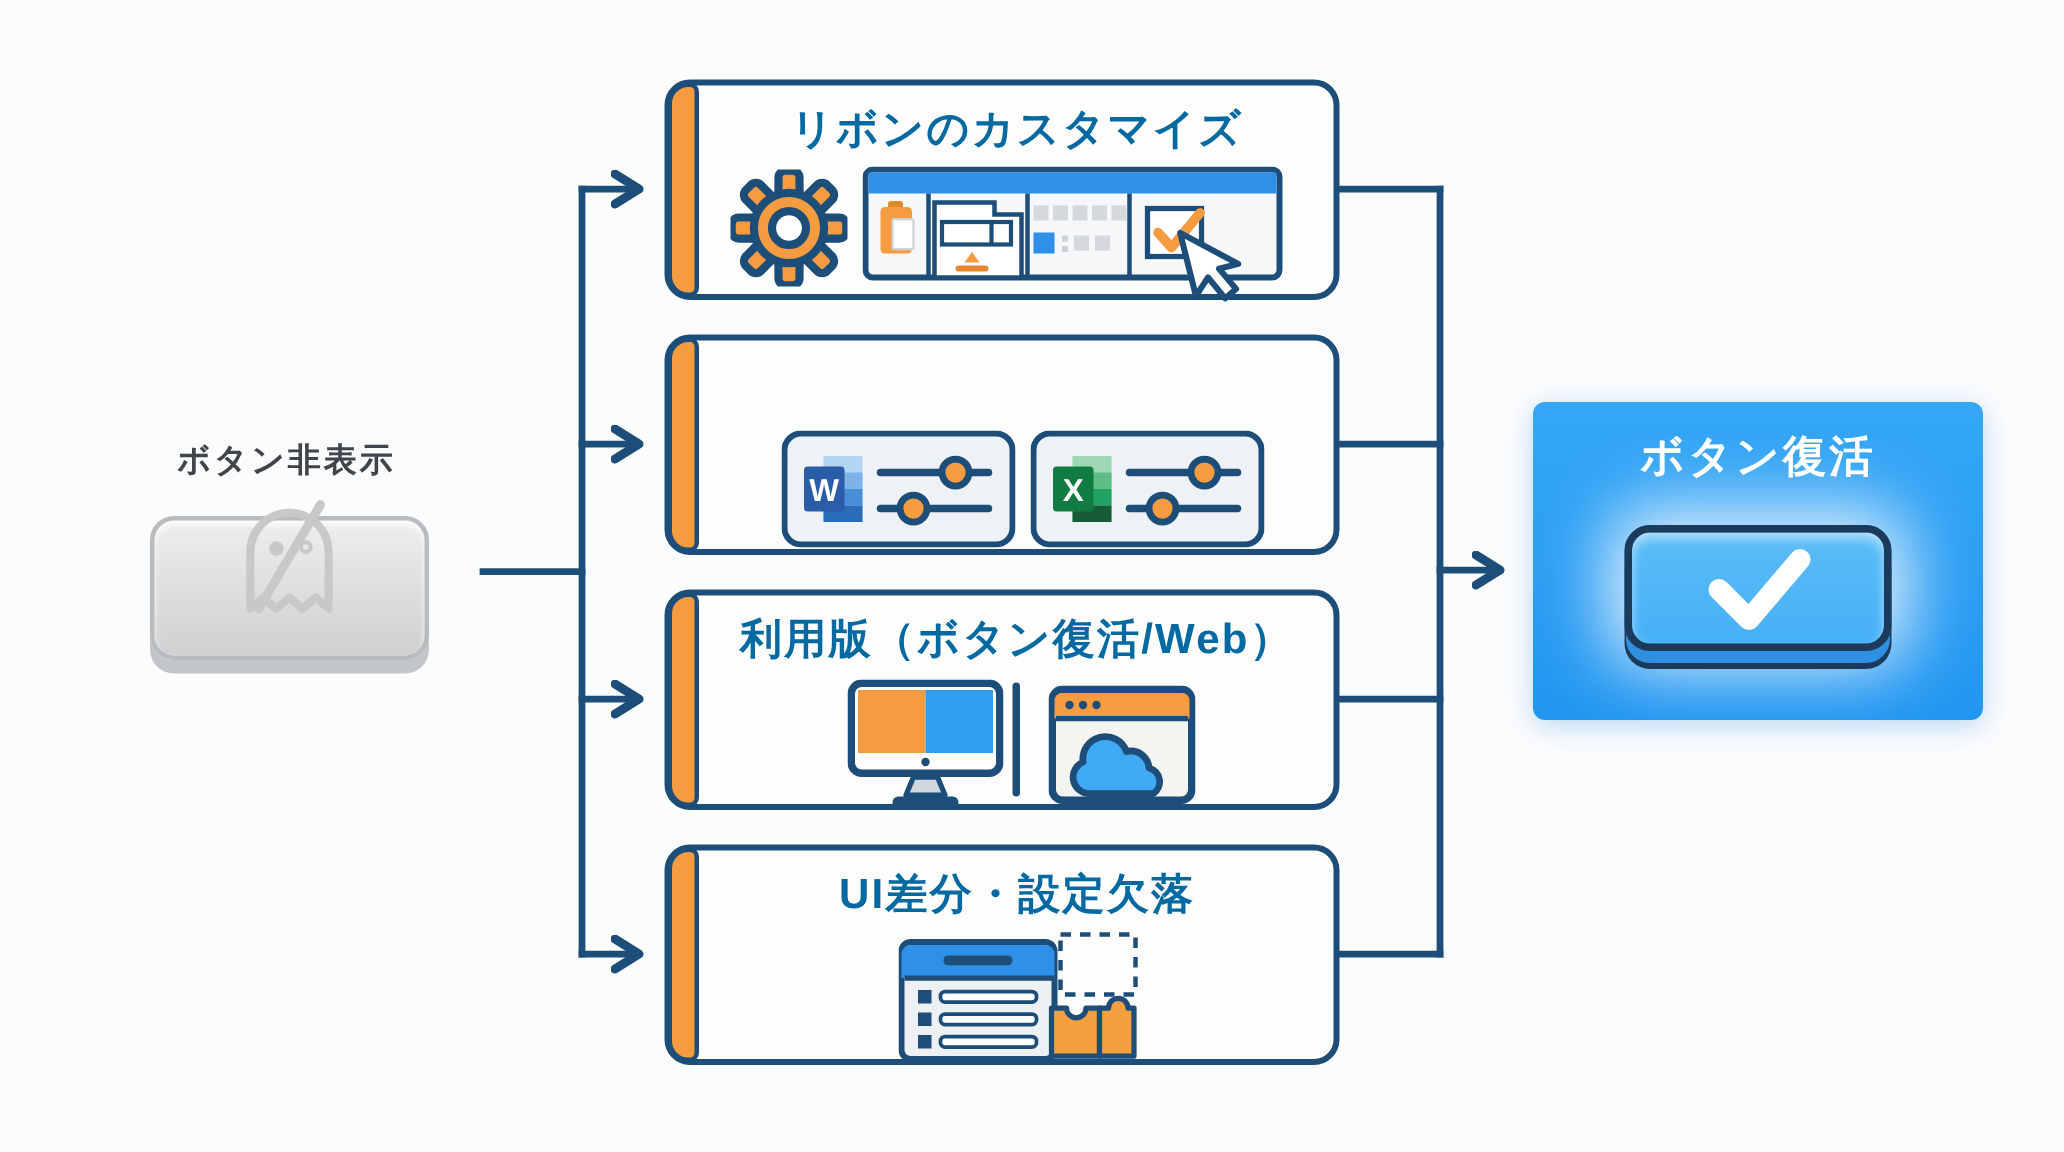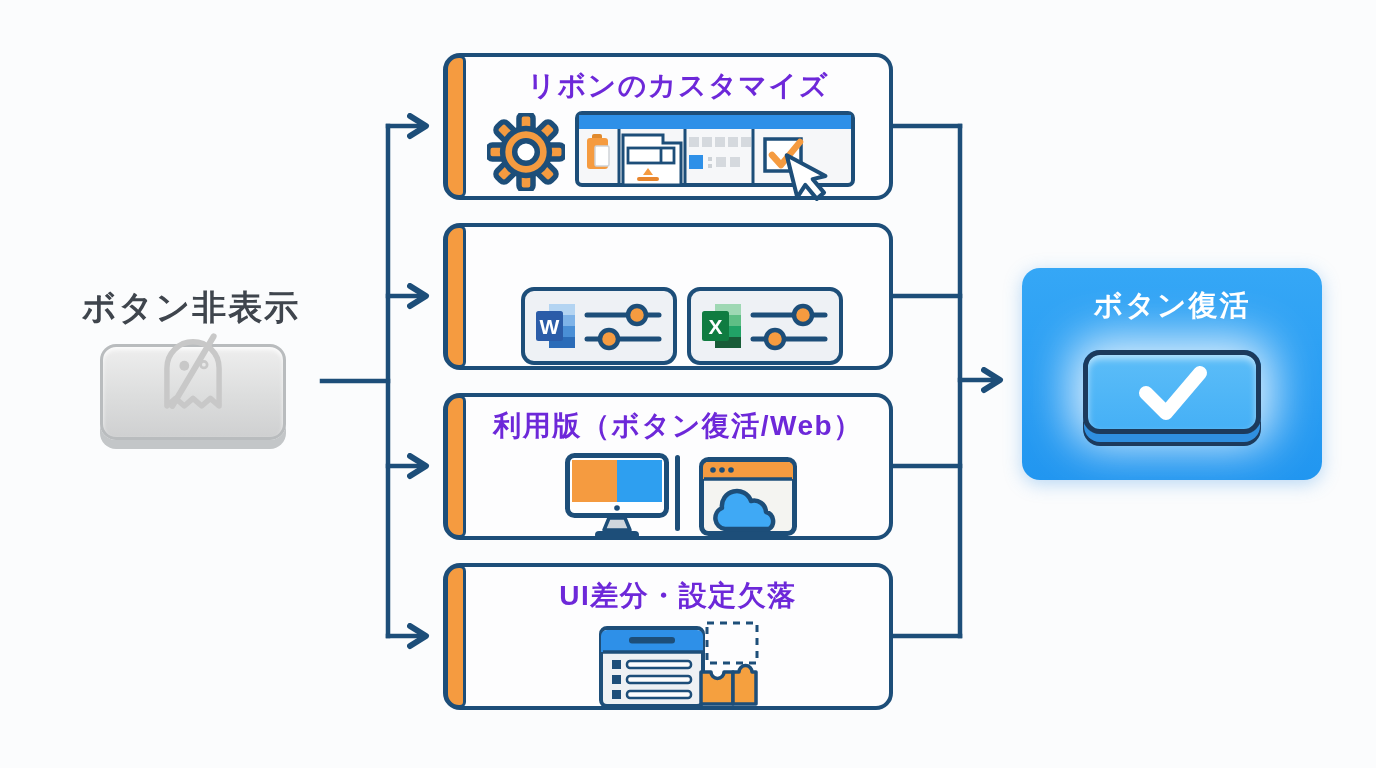--- a/index.html
+++ b/index.html
@@ -7,21 +7,21 @@
     position:relative;width:1376px;height:768px;overflow:hidden;
     background:#fbfcfd;
     font-family:"Liberation Sans","DejaVu Sans",sans-serif;
   }
   .abs{position:absolute;}
   svg{display:block;}
 
   
   .source-label{
     left:60px;top:288px;width:262px;height:38px;
-    font-size:34px;font-weight:bold;color:#3f454d;
+    font-size:22px;font-weight:bold;color:#3f454d;
     text-align:center;letter-spacing:2px;line-height:38px;
   }
   .gray-button{
     left:100px;top:344px;width:180px;height:90px;
     border:3px solid #b9bcbe;border-radius:16px;
     background:linear-gradient(180deg,#eeeeee 0%,#dcdddd 55%,#cfd0d1 100%);
     box-shadow:0 9px 0 #c3c6c8, inset 0 3px 4px rgba(255,255,255,.8);
   }
   .ghost-svg{position:absolute;left:40px;top:-28px;}
 
@@ -32,31 +32,31 @@
   .cause-box{
     left:443px;width:450px;height:147px;box-sizing:border-box;
     background:#fdfdfe;border:4px solid #1d4e79;border-radius:17px;
   }
   .accent{
     position:absolute;left:-2px;top:-2px;bottom:-2px;width:21px;box-sizing:border-box;
     background:#f59b40;border:3px solid #1d4e79;border-radius:14px 6px 6px 14px;
   }
   .cause-title{
     position:absolute;left:20px;right:0;top:11px;height:36px;
-    text-align:center;font-size:28px;font-weight:bold;color:#6d28d9;
+    text-align:center;font-size:28px;font-weight:bold;color:#0369a1;
     letter-spacing:1.5px;line-height:36px;
   }
   .divider-bar{
     position:absolute;left:228px;top:58px;width:5px;height:76px;
     background:#1d4e79;border-radius:2.5px;
   }
 
   
   .result-box{
-    left:1022px;top:268px;width:300px;height:212px;border-radius:18px;
+    left:1022px;top:268px;width:300px;height:212px;border-radius:8px;
     background:linear-gradient(180deg,#35a7f6 0%,#2196f0 100%);
     box-shadow:0 4px 18px rgba(60,150,230,.35);
   }
   .result-title{
     position:absolute;left:0;right:0;top:19px;height:36px;
     text-align:center;font-size:29px;font-weight:bold;color:#ffffff;
     letter-spacing:2px;line-height:36px;
   }
   .check-button{
     position:absolute;left:61px;top:82px;width:178px;height:84px;box-sizing:border-box;

